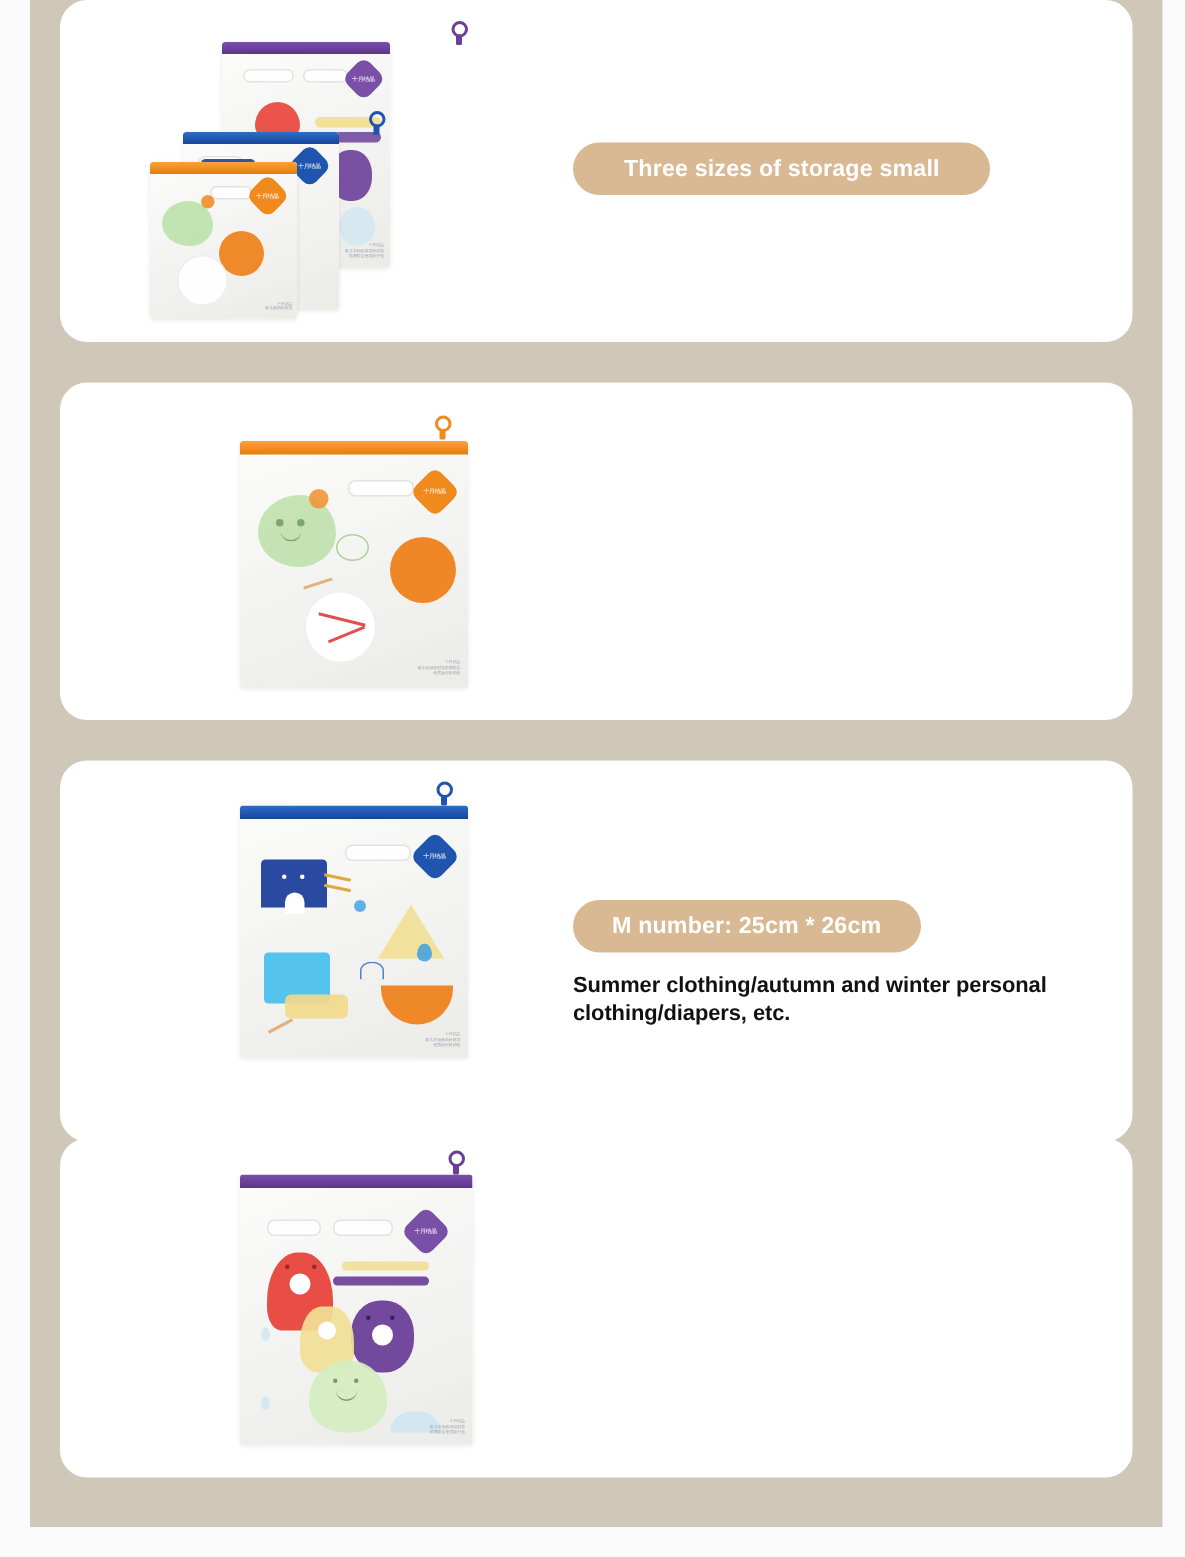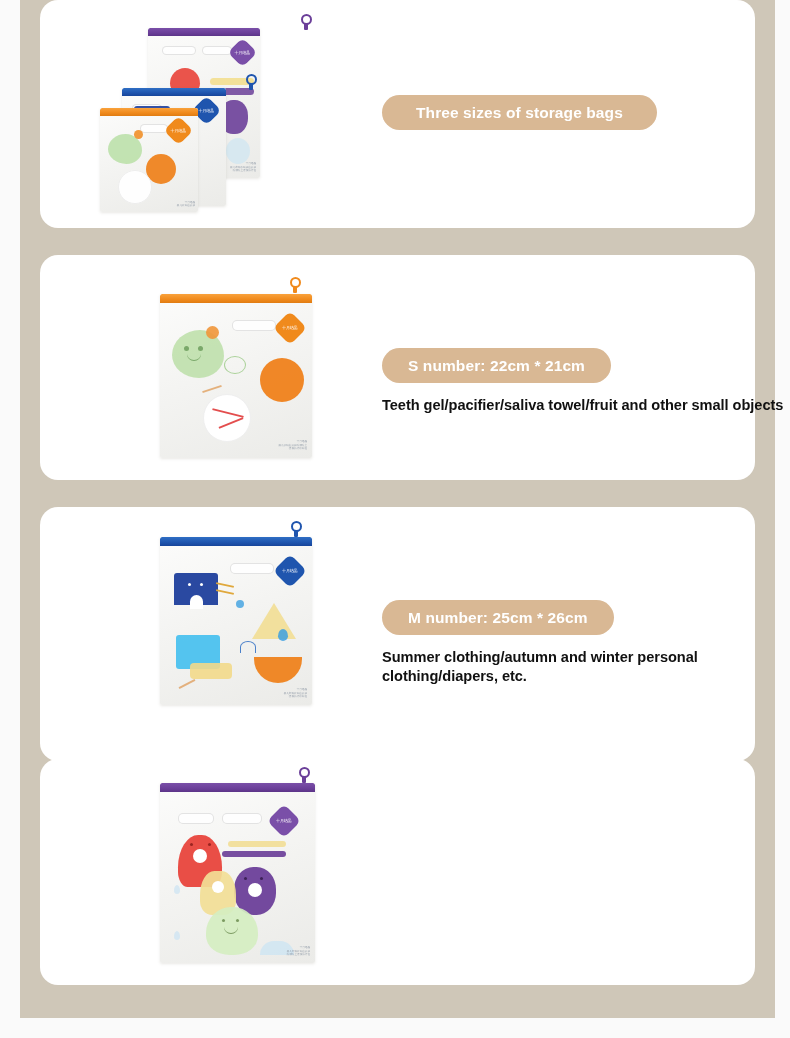--- a/index.html
+++ b/index.html
@@ -247,21 +247,21 @@
         <div class="ring"></div>
           <div class="stem"></div>
       </div>
       <div class="pull blue" style="left:205px; top:74px;">
         <div class="ring"></div>
           <div class="stem"></div>
       </div>
     </div>
 
     <div class="info" style="top:95px;">
-      <div class="pill wide">Three sizes of storage bags</div>
+      <div class="pill wide">Three sizes of storage small</div>
     </div>
   </div>
 
   <div class="card card-2">
 
     <div class="bag-wrap">
       <div class="bag" style="left:120px; top:39px; width:152px; height:164px;">
         <div class="zip orange" style="height:9px;"></div>
         <div class="seal" style="left:72px; top:26px; width:44px; height:11px;"></div>
         <div class="logo-badge orange" style="left:118px; top:22px; width:24px; height:24px;">
@@ -279,24 +279,20 @@
         <div class="blob" style="left:58px; top:128px; width:26px; height:2px; background:#e03b3b; transform:rotate(-22deg); opacity:.9;"></div>
         <div class="blob" style="left:42px; top:94px; width:20px; height:2px; background:#e0a060; transform:rotate(-18deg); opacity:.8;"></div>
         <div class="tiny-caption" style="right:5px; bottom:7px;">十月结晶<br>婴儿收纳密封袋防潮防尘<br>便携旅行收纳包</div>
       </div>
       <div class="pull orange" style="left:249px; top:22px;">
         <div class="ring"></div>
           <div class="stem"></div>
       </div>
     </div>
 
-    <div class="info" style="top:93px;">
-      <div class="pill">S number: 22cm * 21cm</div>
-      <div class="desc">Teeth gel/pacifier/saliva towel/fruit and other small objects</div>
-    </div>
   </div>
 
   <div class="card card-3">
 
     <div class="bag-wrap">
       <div class="bag" style="left:120px; top:30px; width:152px; height:168px;">
         <div class="zip blue" style="height:9px;"></div>
         <div class="seal" style="left:70px; top:26px; width:44px; height:11px;"></div>
         <div class="logo-badge blue" style="left:118px; top:22px; width:24px; height:24px;">
             <span>十月结晶</span>

